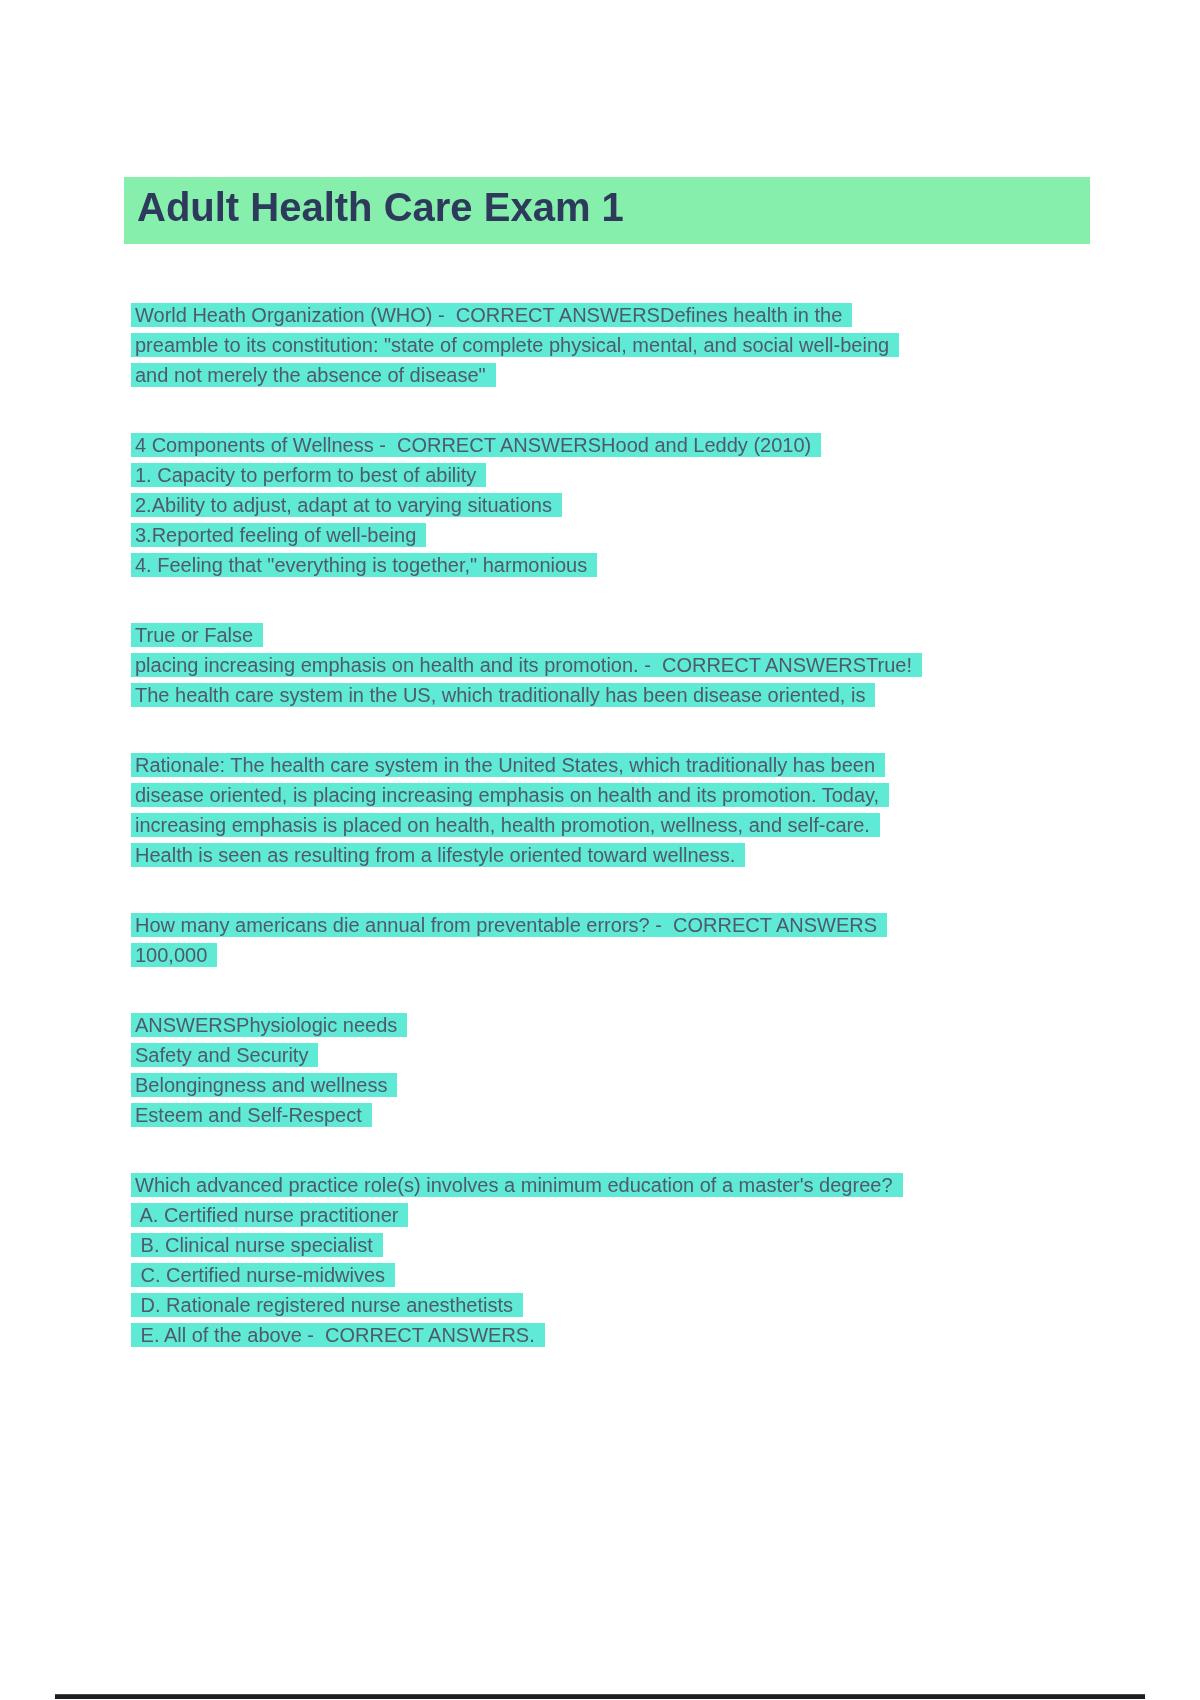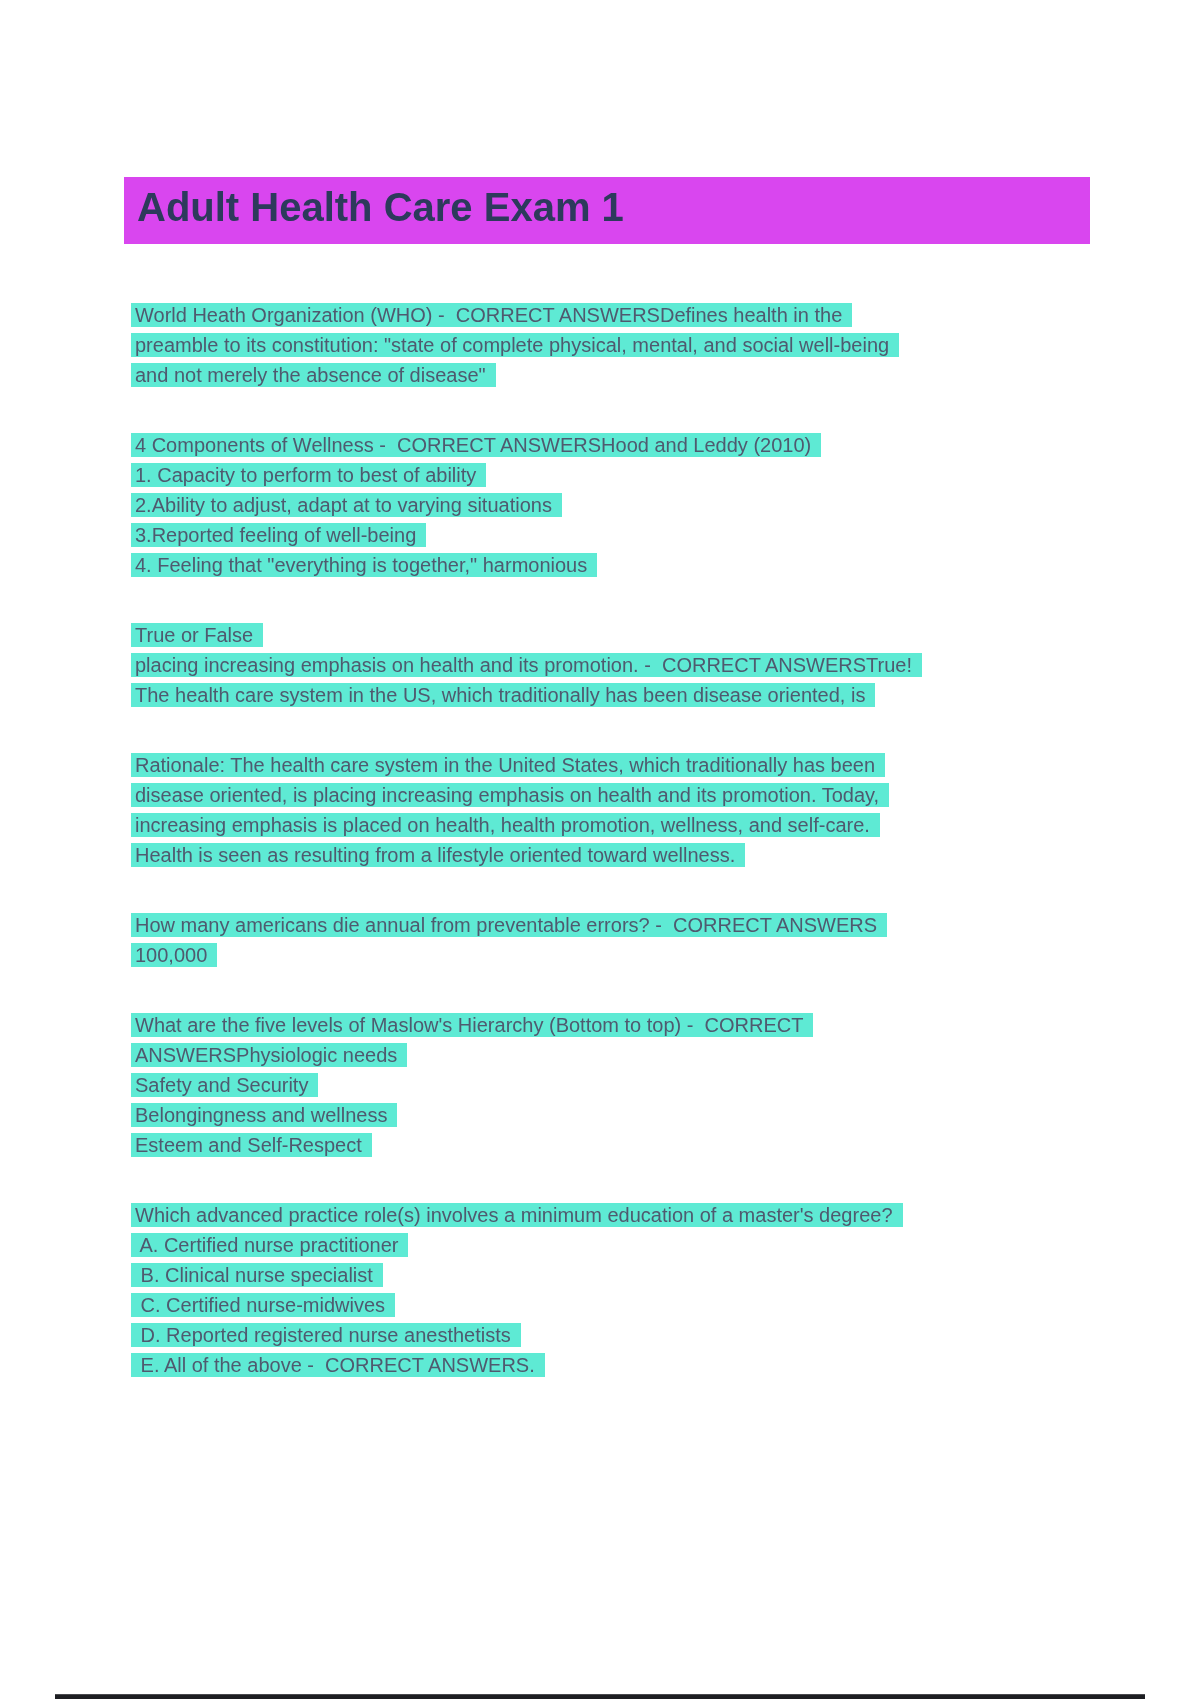--- a/index.html
+++ b/index.html
@@ -18,21 +18,21 @@
     position: absolute;
     inset: 0;
     background: #ffffff;
   }
   .title-bar {
     position: absolute;
     left: 124px;
     top: 177px;
     width: 966px;
     height: 67px;
-    background: #d946ef;
+    background: #86efac;
   }
   .title-bar h1 {
     margin: 0;
     padding: 7px 0 0 13px;
     font-size: 40px;
     line-height: 46px;
     font-weight: bold;
     color: #2d3a5c;
     letter-spacing: 0px;
     white-space: pre;
@@ -104,33 +104,32 @@
       <div class="line"><span class="hl">increasing emphasis is placed on health, health promotion, wellness, and self-care.</span></div>
       <div class="line"><span class="hl">Health is seen as resulting from a lifestyle oriented toward wellness.</span></div>
     </div>
 
     <div class="para">
       <div class="line"><span class="hl">How many americans die annual from preventable errors? -  CORRECT ANSWERS</span></div>
       <div class="line"><span class="hl">100,000</span></div>
     </div>
 
     <div class="para">
-      <div class="line"><span class="hl">What are the five levels of Maslow's Hierarchy (Bottom to top) -  CORRECT</span></div>
       <div class="line"><span class="hl">ANSWERSPhysiologic needs</span></div>
       <div class="line"><span class="hl">Safety and Security</span></div>
       <div class="line"><span class="hl">Belongingness and wellness</span></div>
       <div class="line"><span class="hl">Esteem and Self-Respect</span></div>
     </div>
 
     <div class="para">
       <div class="line"><span class="hl">Which advanced practice role(s) involves a minimum education of a master's degree?</span></div>
       <div class="line"><span class="hl"> A. Certified nurse practitioner</span></div>
       <div class="line"><span class="hl"> B. Clinical nurse specialist</span></div>
       <div class="line"><span class="hl"> C. Certified nurse-midwives</span></div>
-      <div class="line"><span class="hl"> D. Reported registered nurse anesthetists</span></div>
+      <div class="line"><span class="hl"> D. Rationale registered nurse anesthetists</span></div>
       <div class="line"><span class="hl"> E. All of the above -  CORRECT ANSWERS.</span></div>
     </div>
 
   </div>
 
   <div class="footer-rule"></div>
 
 </div>
 
 </body></html>

